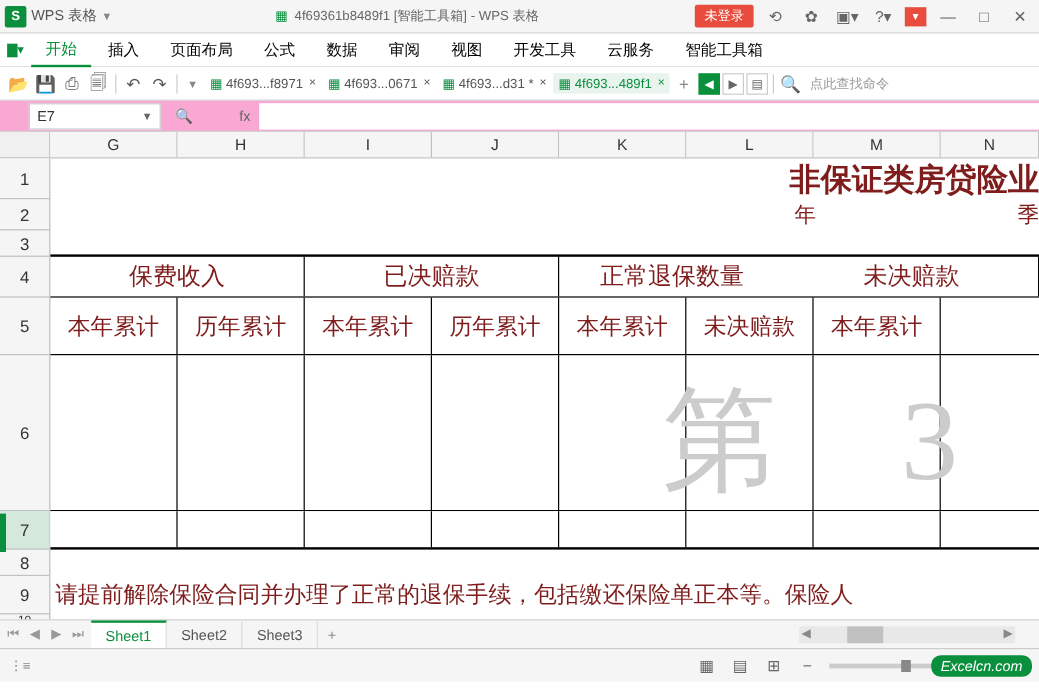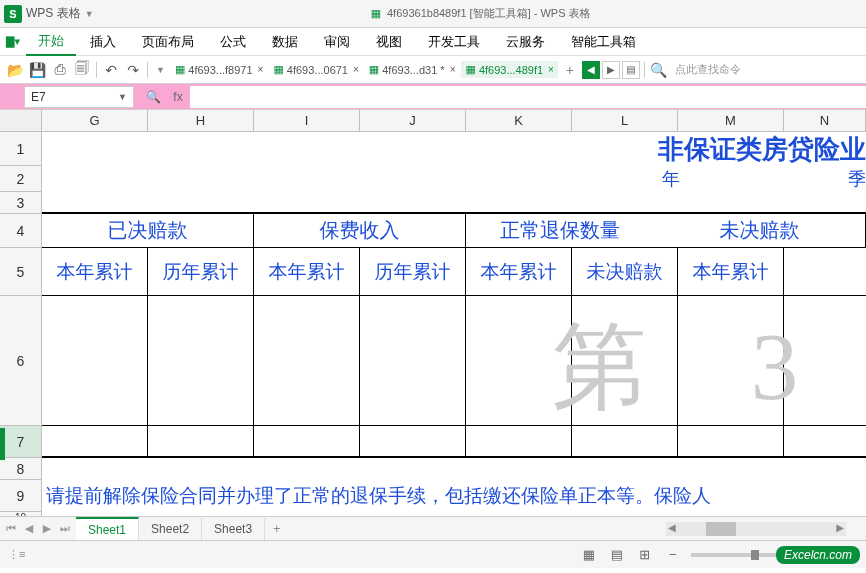--- a/index.html
+++ b/index.html
@@ -37,21 +37,21 @@
 
 .grid-area { position: relative; height: 406px; overflow: hidden; background: #fff; }
 .col-headers { position: absolute; top: 0; left: 42px; right: 0; height: 22px; display: flex; background: #f0f0f0; border-bottom: 1px solid #c0c0c0; }
 .col-header { border-right: 1px solid #c0c0c0; display: flex; align-items: center; justify-content: center; font-size: 13px; color: #333; background: #f5f5f5; }
 .corner { position: absolute; top: 0; left: 0; width: 42px; height: 22px; background: #f0f0f0; border-right: 1px solid #c0c0c0; border-bottom: 1px solid #c0c0c0; }
 .row-headers { position: absolute; top: 22px; left: 0; width: 42px; bottom: 0; background: #f5f5f5; border-right: 1px solid #c0c0c0; }
 .row-header { border-bottom: 1px solid #c0c0c0; display: flex; align-items: center; justify-content: center; font-size: 14px; color: #333; }
 .row-header.active { background: #d4e8db; }
 .cells { position: absolute; top: 22px; left: 42px; right: 0; bottom: 0; }
 .cell-row { display: flex; border-bottom: 1px solid #d0d0d0; position: relative; }
-.cell { border-right: 1px solid #d0d0d0; display: flex; align-items: center; justify-content: center; font-size: 19px; font-family: Liberation Mono, monospace; color: #1d4ed8; overflow: hidden; white-space: nowrap; }
+.cell { border-right: 1px solid #d0d0d0; display: flex; align-items: center; justify-content: center; font-size: 19px; font-family: Liberation Mono, monospace; color: #7f1d1d; overflow: hidden; white-space: nowrap; }
 .cell.hdr { font-size: 20px; }
 .cell.merged-title { font-size: 26px; font-weight: bold; justify-content: flex-end; padding-right: 0; }
 .cell.left { justify-content: flex-start; padding-left: 4px; }
 .watermark { position: absolute; font-size: 95px; color: #ccc; font-family: SimSun, serif; pointer-events: none; z-index: 0; letter-spacing: 40px; }
 .row7-highlight { background: #fff; }
 
 .sheet-tabs { height: 24px; background: #f5f5f5; border-top: 1px solid #ccc; display: flex; align-items: center; font-size: 12px; }
 .sheet-nav { display: flex; padding: 0 4px; gap: 4px; }
 .sheet-nav-btn { width: 14px; height: 14px; display: flex; align-items: center; justify-content: center; color: #999; cursor: pointer; font-size: 11px; }
 .sheet-tab { padding: 4px 12px; cursor: pointer; color: #555; border-right: 1px solid #ddd; }
@@ -72,20 +72,31 @@
 </head>
 <body>
 
 <div class="titlebar">
   <div class="wps-logo">S</div>
   <span class="titlebar-text">WPS 表格</span>
   <span style="margin-left:4px;color:#888;font-size:9px;">▼</span>
   <div class="titlebar-center">
     <span class="doc-icon" style="color:#0a8f3c;">▦</span>
     <span>4f69361b8489f1 [智能工具箱] - WPS 表格</span>
+  </div>
+  <div class="titlebar-right">
+    <span class="login-badge">未登录</span>
+    <span class="win-btn">⟲</span>
+    <span class="win-btn">✿</span>
+    <span class="win-btn">▣▾</span>
+    <span class="win-btn">?▾</span>
+    <span class="win-btn" style="background:#e74c3c;color:#fff;width:18px;height:16px;font-size:10px;">▾</span>
+    <span class="win-btn">—</span>
+    <span class="win-btn">□</span>
+    <span class="win-btn">✕</span>
   </div>
 </div>
 
 <div class="menubar">
   <span class="menu-dropdown">▇▾</span>
   <span class="menu-item active">开始</span>
   <span class="menu-item">插入</span>
   <span class="menu-item">页面布局</span>
   <span class="menu-item">公式</span>
   <span class="menu-item">数据</span>
@@ -134,21 +145,21 @@
   <span class="tool-icon">🔍</span>
   <span class="search-hint">点此查找命令</span>
 </div>
 
 <div class="formula-bar">
   <div class="name-box">
     <span>E7</span>
     <span class="name-box-dd">▼</span>
   </div>
   <span class="fx-btn">🔍</span>
-  <span class="fx-btn" style="">fx</span>
+  <span class="fx-btn" style="margin-left:26px;">fx</span>
   <input class="formula-input" value="" style="">
 </div>
 
 <div class="grid-area">
   <div class="corner"></div>
   <div class="col-headers">
     <div class="col-header" style="width:106px">G</div>
     <div class="col-header" style="width:106px">H</div>
     <div class="col-header" style="width:106px">I</div>
     <div class="col-header" style="width:106px">J</div>
@@ -175,22 +186,22 @@
     </div>
     <div class="cell-row" style="height:26px;border-bottom:none;">
       <div class="cell" style="width:576px;border-right:none;"></div>
       <div class="cell" style="width:106px;border-right:none;font-size:18px;">年</div>
       <div class="cell" style="width:142px;border-right:none;font-size:18px;justify-content:flex-end;">季</div>
     </div>
     <div class="cell-row" style="height:22px;border-bottom:2px solid #000;">
       <div class="cell" style="width:824px;border-right:none;"></div>
     </div>
     <div class="cell-row" style="height:34px;border-bottom:1px solid #000;">
+      <div class="cell hdr" style="width:212px;border-right:1px solid #000;">保费收入</div>
       <div class="cell hdr" style="width:212px;border-right:1px solid #000;">已决赔款</div>
-      <div class="cell hdr" style="width:212px;border-right:1px solid #000;">保费收入</div>
       <div class="cell hdr" style="width:188px;border-right:none;">正常退保数量</div>
       <div class="cell hdr" style="width:212px;border-right:1px solid #000;">未决赔款</div>
     </div>
     <div class="cell-row" style="height:48px;border-bottom:1px solid #000;">
       <div class="cell" style="width:106px;border-right:1px solid #000;">本年累计</div>
       <div class="cell" style="width:106px;border-right:1px solid #000;">历年累计</div>
       <div class="cell" style="width:106px;border-right:1px solid #000;">本年累计</div>
       <div class="cell" style="width:106px;border-right:1px solid #000;">历年累计</div>
       <div class="cell" style="width:106px;border-right:1px solid #000;">本年累计</div>
       <div class="cell" style="width:106px;border-right:1px solid #000;">未决赔款</div>

